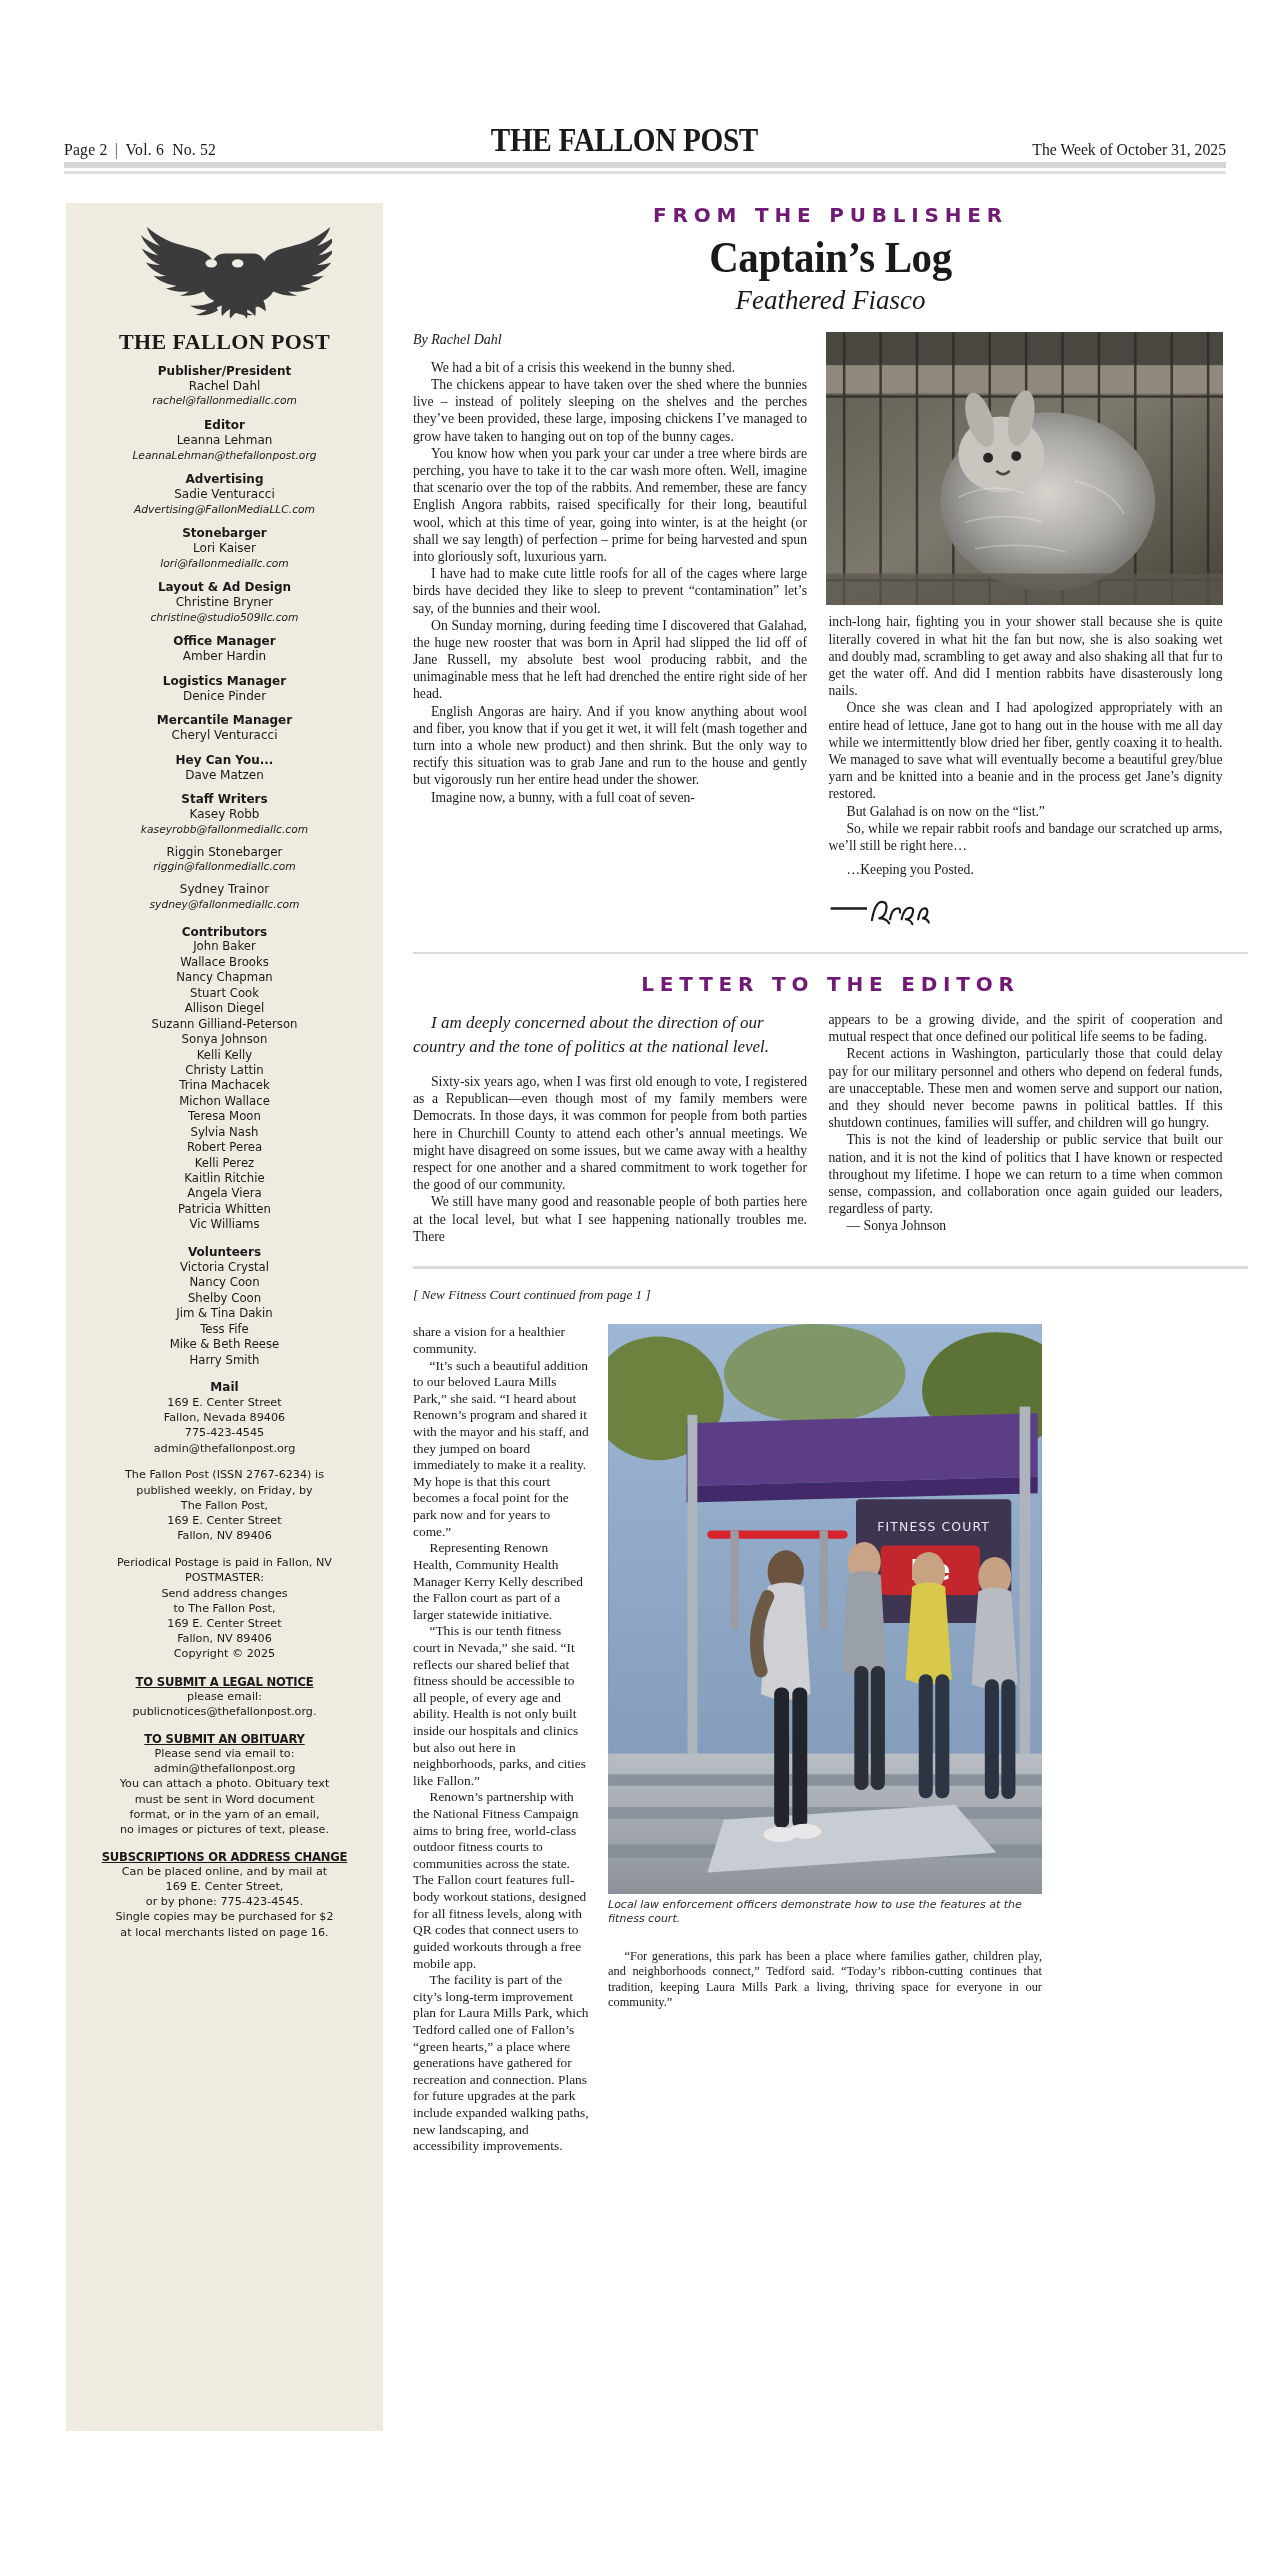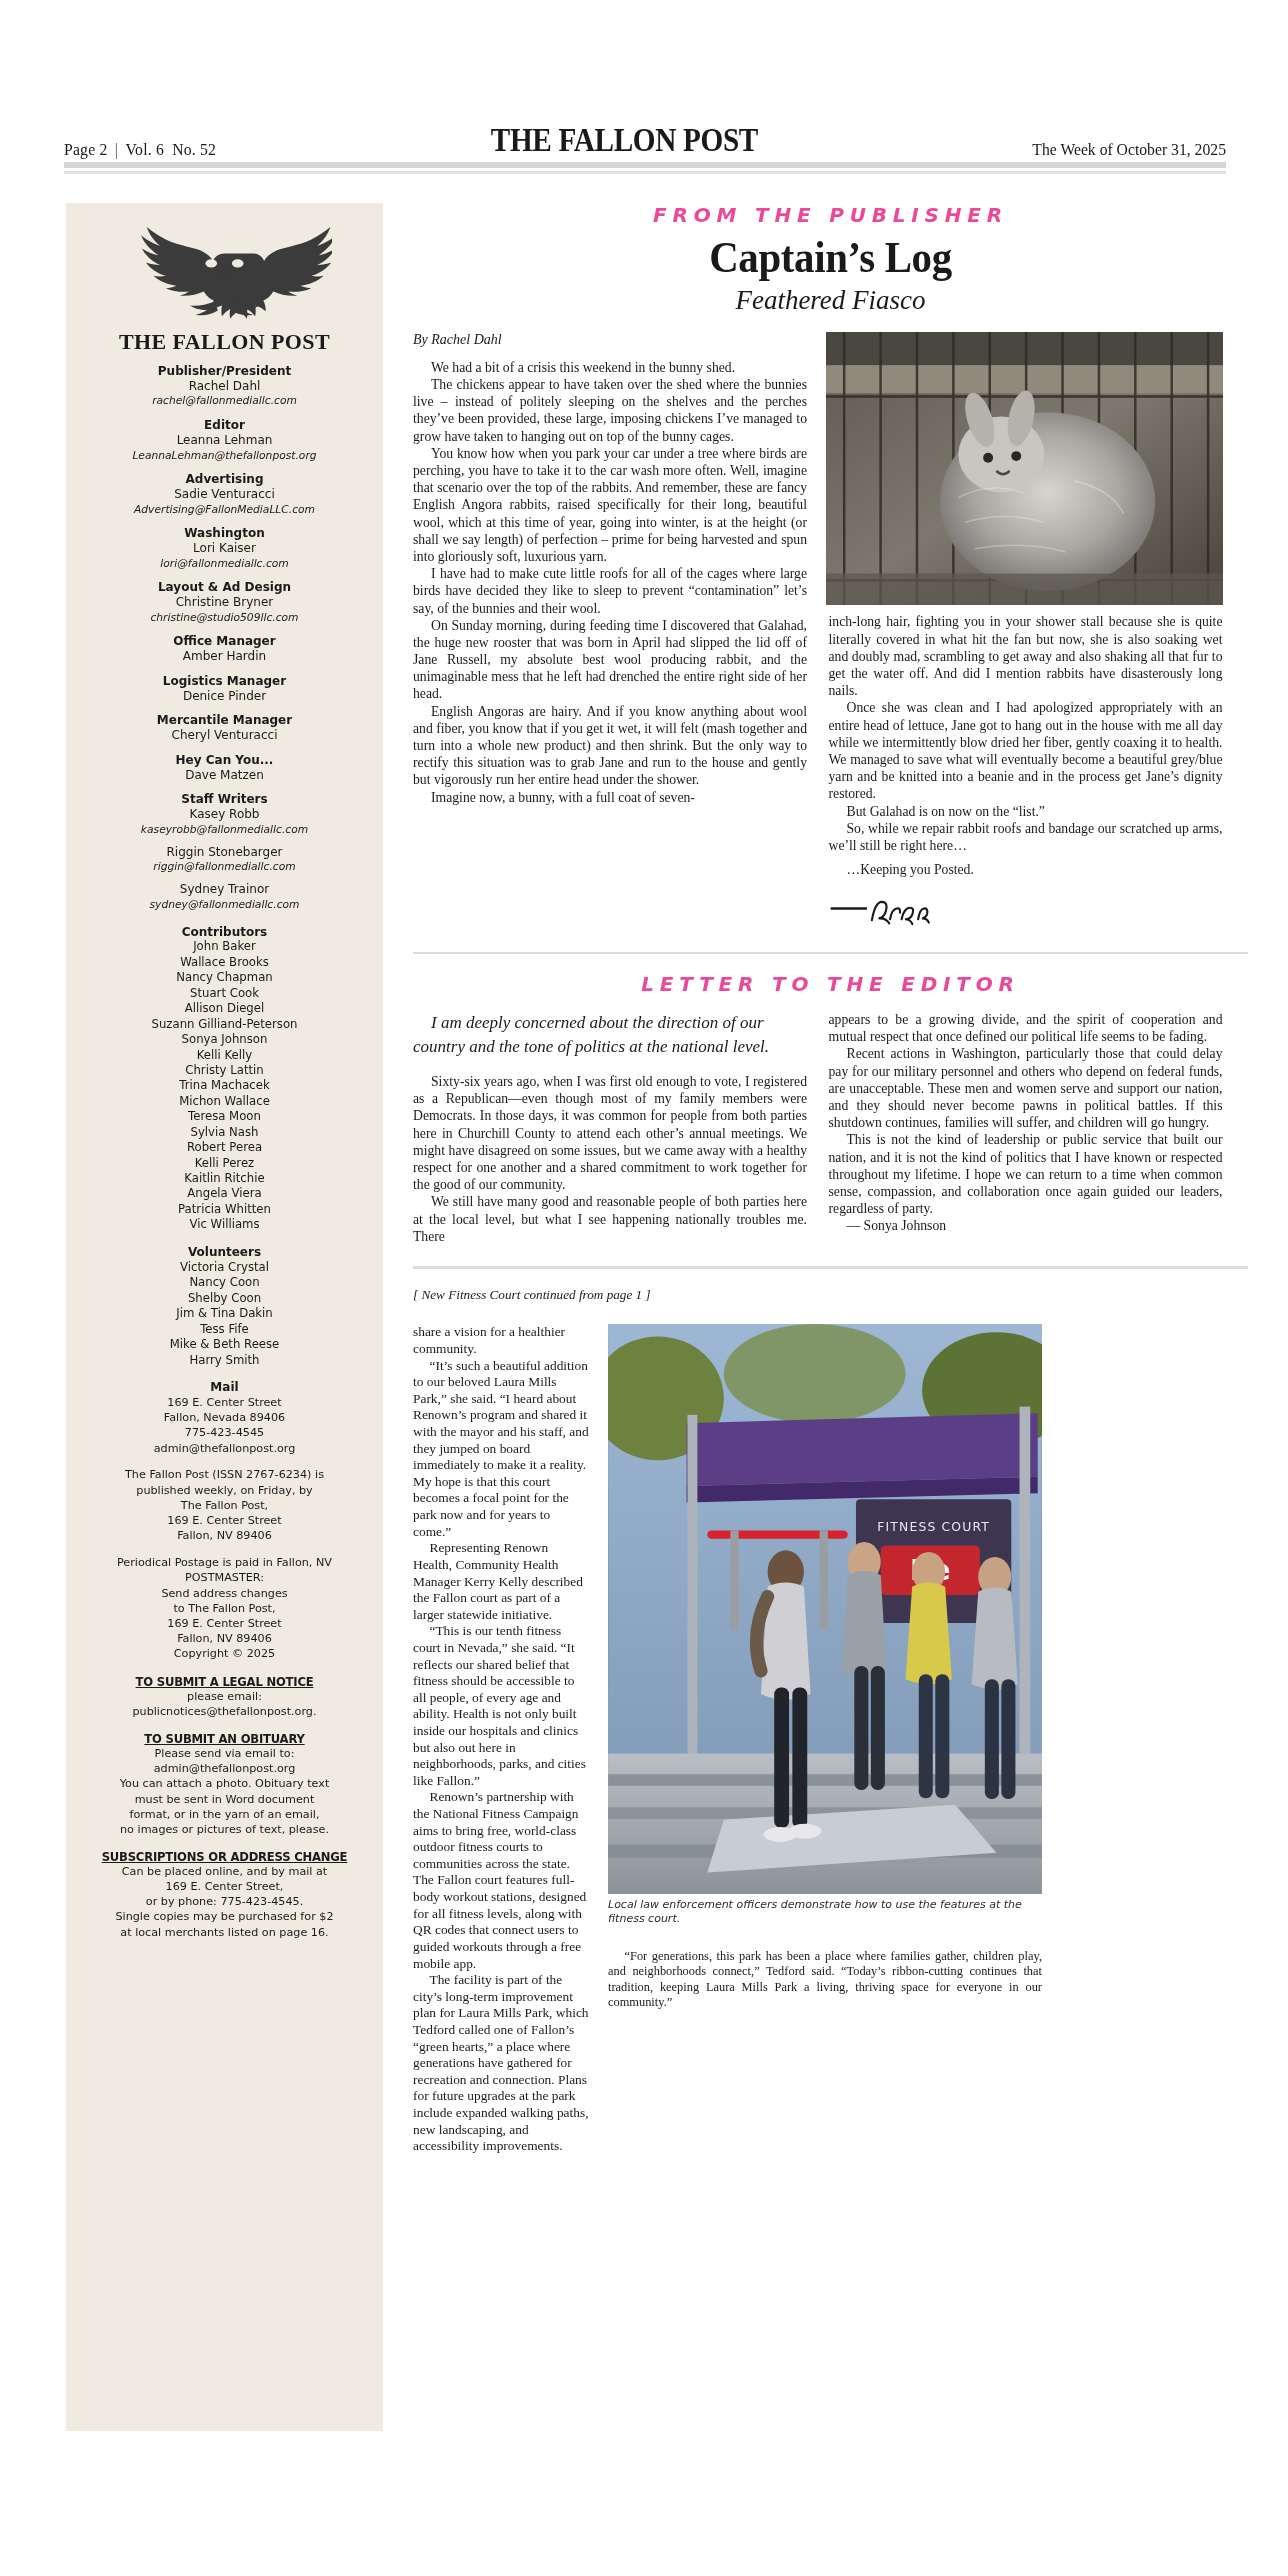--- a/index.html
+++ b/index.html
@@ -55,23 +55,23 @@
   .list-name { font-size:11.7px; line-height:1.32; }
   .s-head { font-weight:bold; font-size:12px; margin-top:12.4px; margin-bottom:0.8px; }
   .s-block { font-size:11.2px; line-height:1.36; margin-top:11.6px; }
   .s-ul { font-weight:bold; font-size:11.6px; text-decoration:underline; margin-top:13.2px; display:block; letter-spacing:-0.2px;}
   .s-body { font-size:11.2px; line-height:1.35; }
 
   
   .main { position:absolute; left:413px; top:203px; width:835px; }
 
   .kicker {
-    color:#ec4899; font-family:"DejaVu Sans", sans-serif;
+    color:#701a75; font-family:"DejaVu Sans", sans-serif;
     font-weight:bold; font-size:20px; letter-spacing:5.8px;
-    text-align:center; margin:0 0 5px 0;font-style:italic;
+    text-align:center; margin:0 0 5px 0;
   }
   .headline {
     font-family:"Liberation Serif", serif; font-weight:bold;
     font-size:44px; text-align:center; margin:5px 0 1.7px 0;
     transform:scaleX(0.93); letter-spacing:-0.4px;
   }
   .subhead {
     font-family:"Liberation Serif", serif; font-style:italic;
     font-size:27px; text-align:center; margin:1.7px 0 16.5px 0;
   }
@@ -161,21 +161,21 @@
         <div class="s-role">Editor</div>
         <div class="s-name">Leanna Lehman</div>
         <div class="s-email">LeannaLehman@thefallonpost.org</div>
       </div>
       <div>
         <div class="s-role">Advertising</div>
         <div class="s-name">Sadie Venturacci</div>
         <div class="s-email">Advertising@FallonMediaLLC.com</div>
       </div>
       <div>
-        <div class="s-role">Washington</div>
+        <div class="s-role">Stonebarger</div>
         <div class="s-name">Lori Kaiser</div>
         <div class="s-email">lori@fallonmediallc.com</div>
       </div>
       <div>
         <div class="s-role">Layout &amp; Ad Design</div>
         <div class="s-name">Christine Bryner</div>
         <div class="s-email">christine@studio509llc.com</div>
       </div>
       <div>
         <div class="s-role">Office Manager</div>

